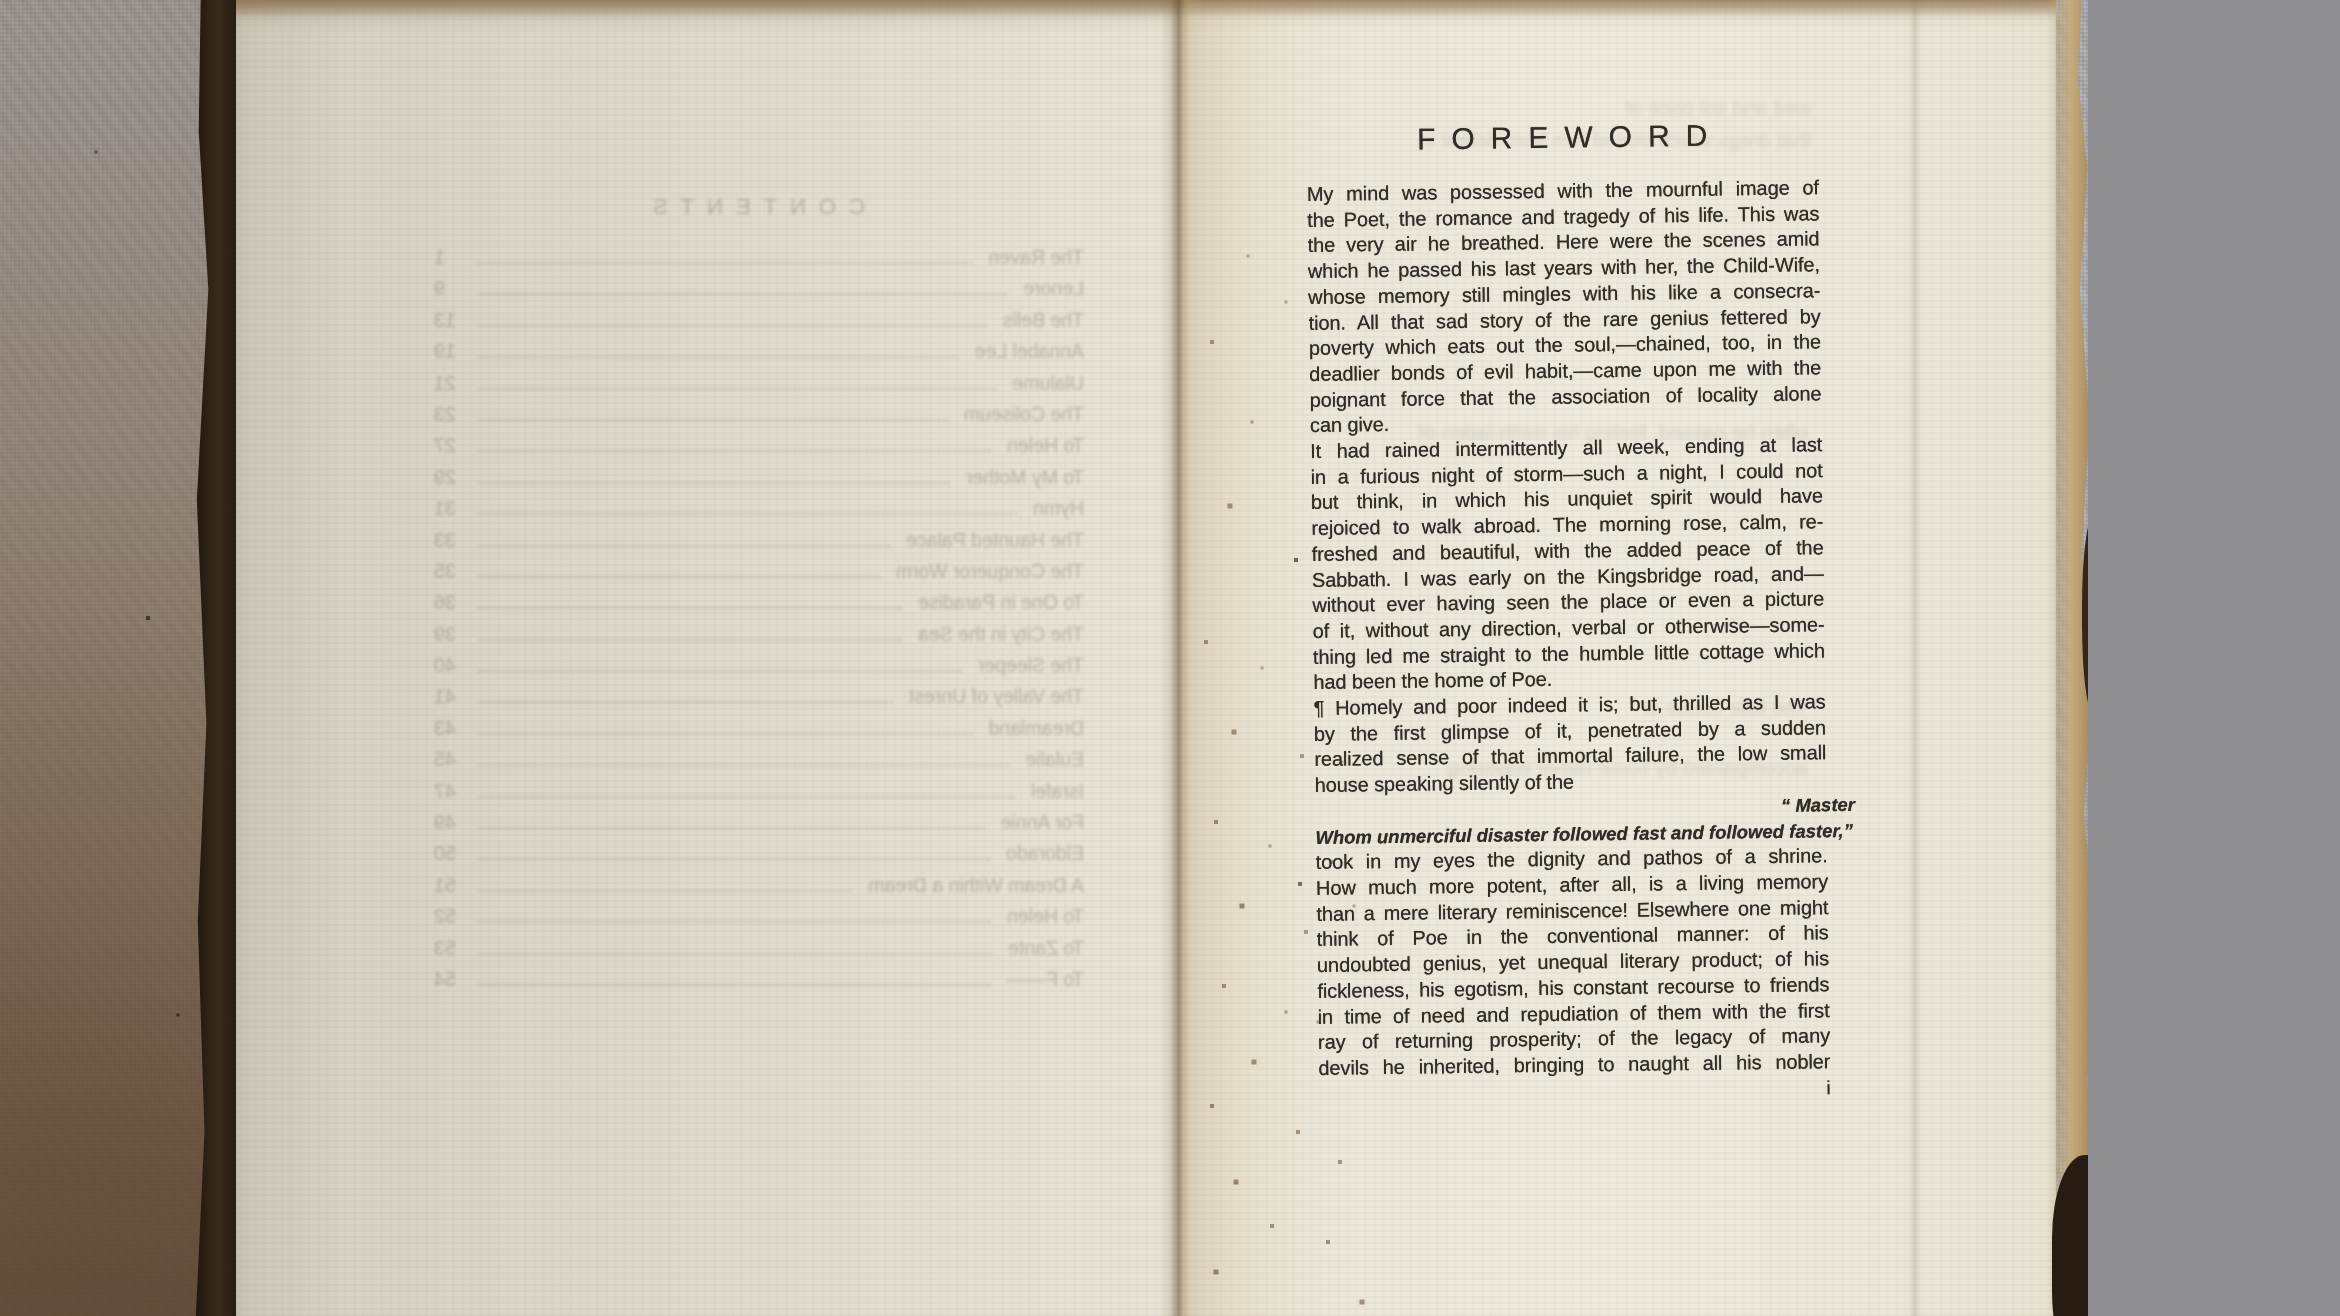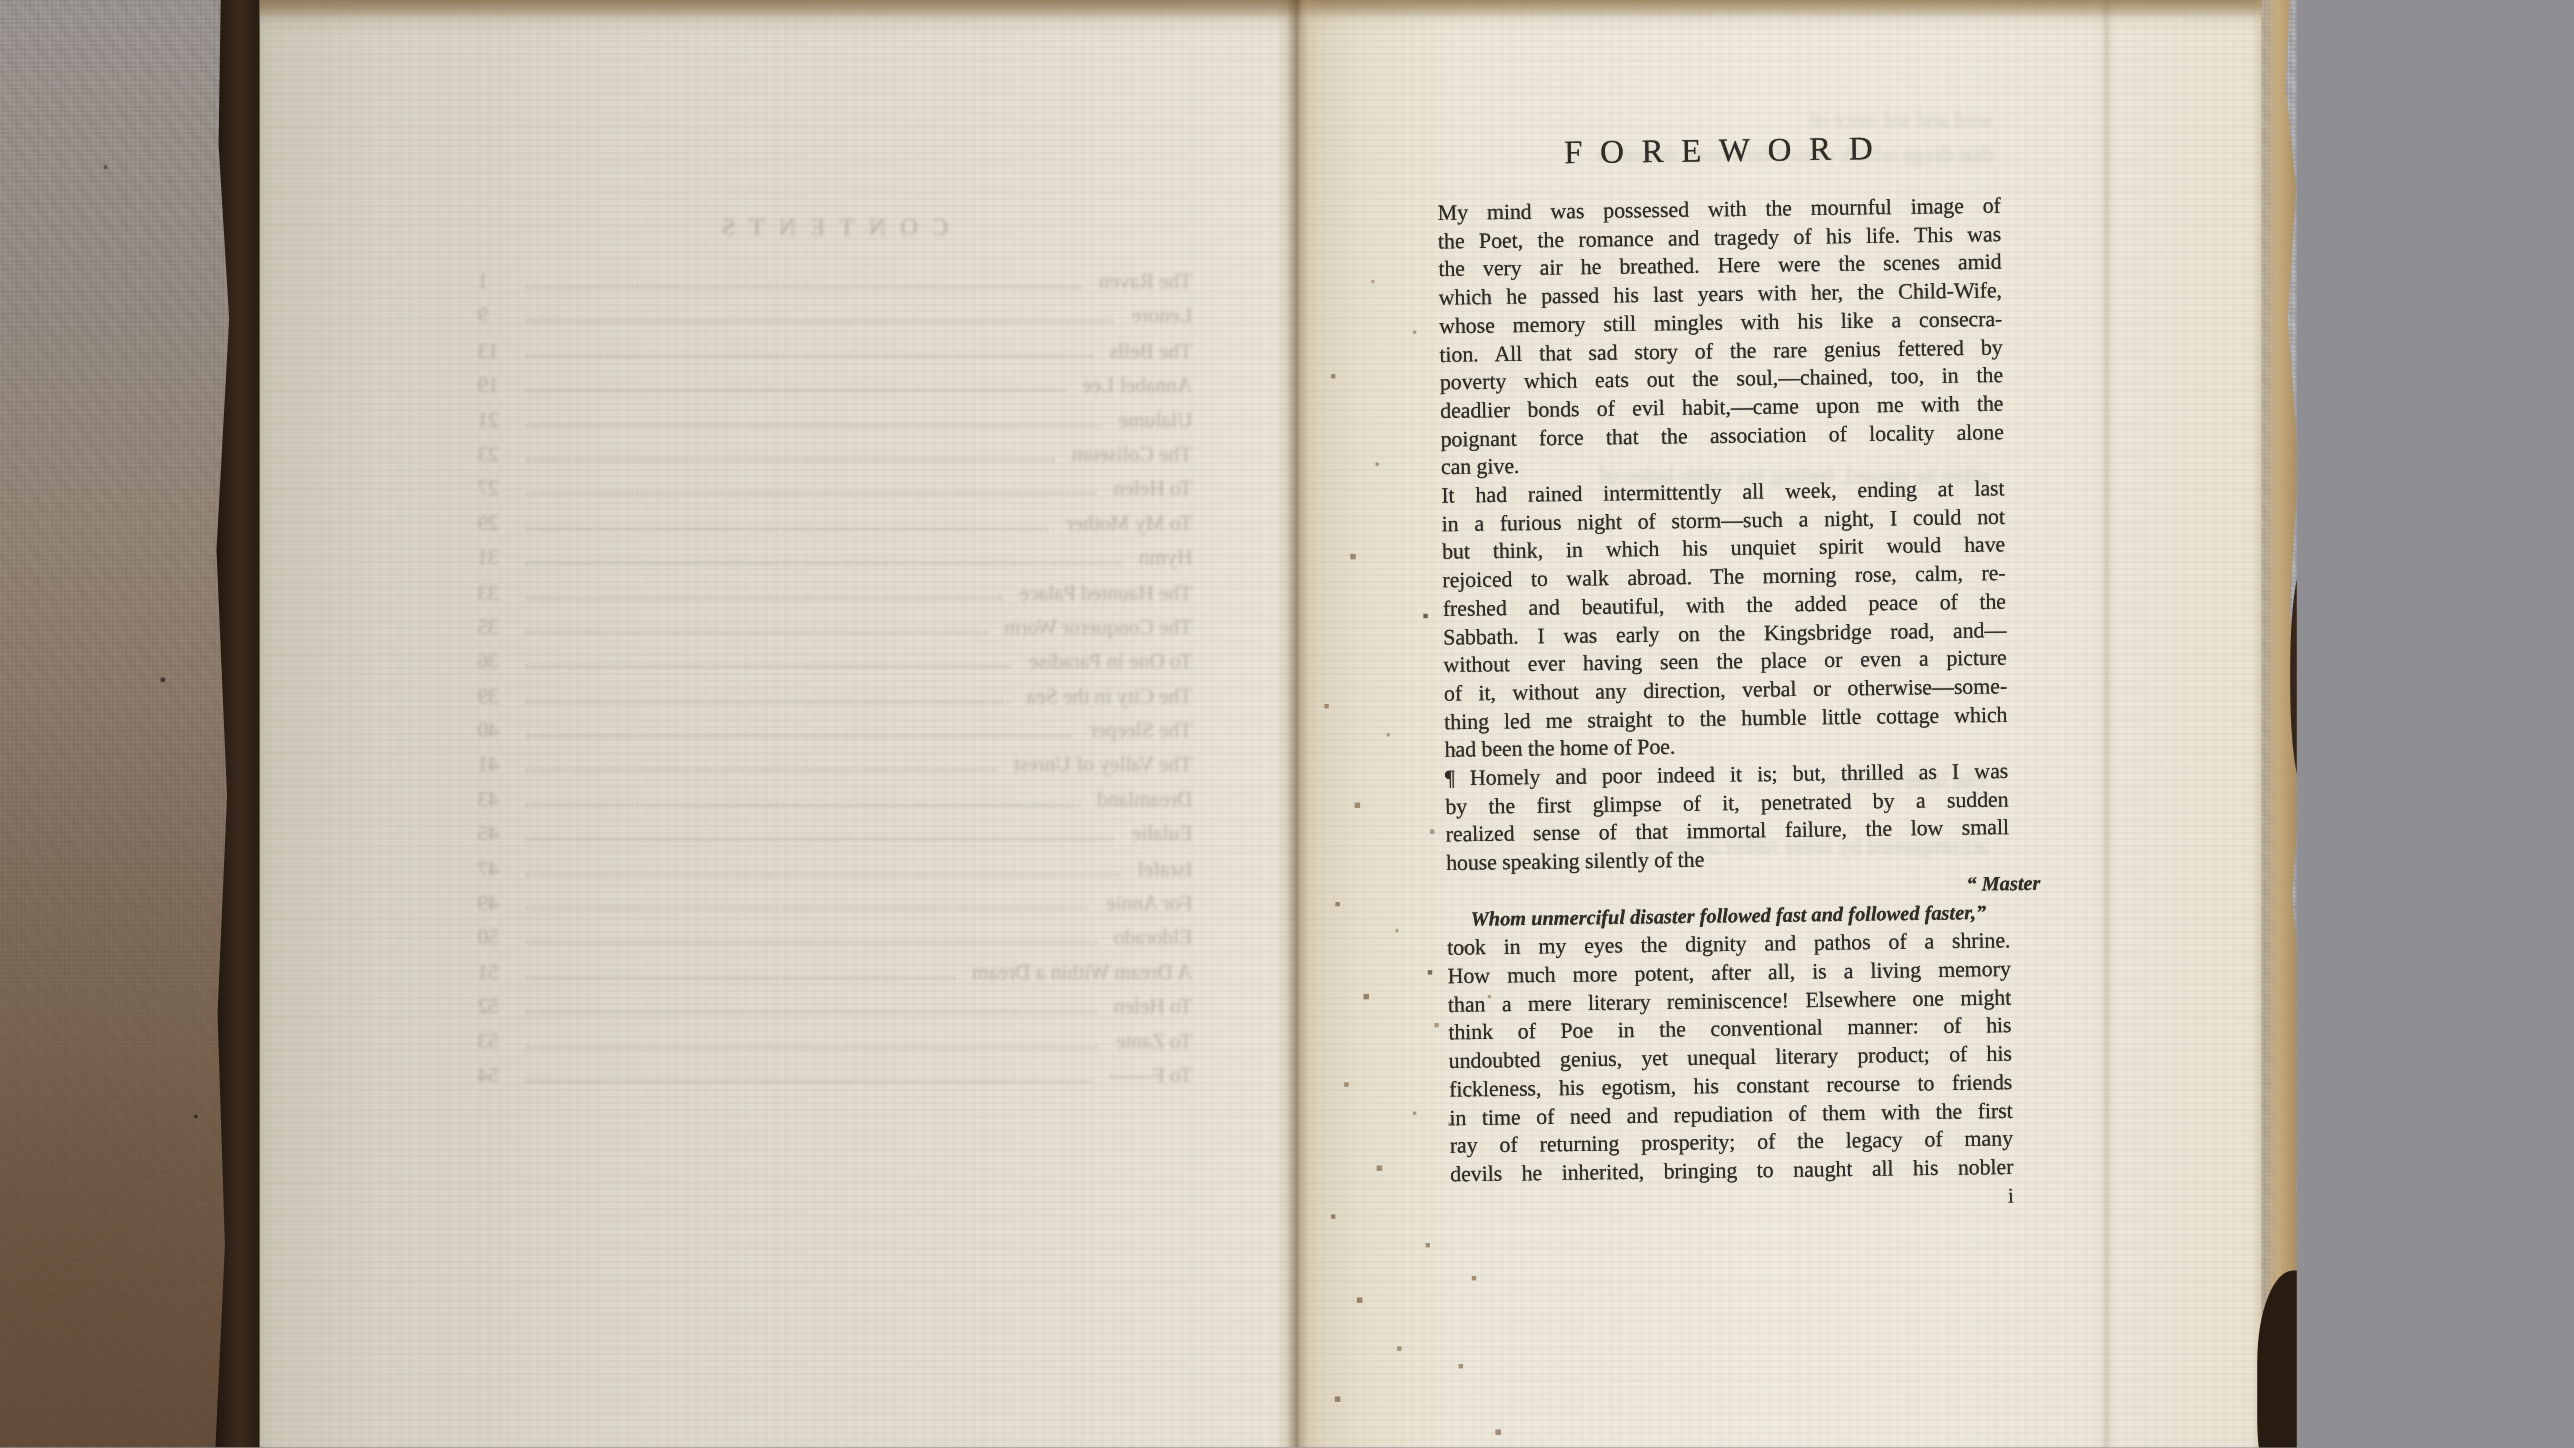--- a/index.html
+++ b/index.html
@@ -1,17 +1,17 @@
 <!DOCTYPE html>
 <html><head>
 <meta charset="utf-8">
 <style>
   html,body{margin:0;padding:0;background:#8f8e92;}
   .photo{position:relative;width:2088px;height:1316px;overflow:hidden;
-         font-family:Liberation Serif, serif;}
+         font-family:Liberation Sans, sans-serif;}
 
   
   .fabric{position:absolute;inset:0;background-color:#a6a5a9;
     background-image:
       radial-gradient(ellipse 1500px 900px at 80% 25%, rgba(255,255,255,.12), transparent 65%),
       radial-gradient(ellipse 1100px 900px at 2% 90%, rgba(70,52,34,.38), transparent 62%),
       radial-gradient(ellipse 900px 500px at 50% 100%, rgba(60,55,45,.12), transparent 70%),
       repeating-linear-gradient(0deg, rgba(255,255,255,.055) 0 2px, rgba(42,42,48,.055) 2px 4px),
       repeating-linear-gradient(90deg, rgba(255,255,255,.05) 0 2px, rgba(42,42,48,.06) 2px 4px),
       repeating-linear-gradient(55deg, rgba(0,0,0,.035) 0 7px, rgba(255,255,255,.035) 7px 14px);}

